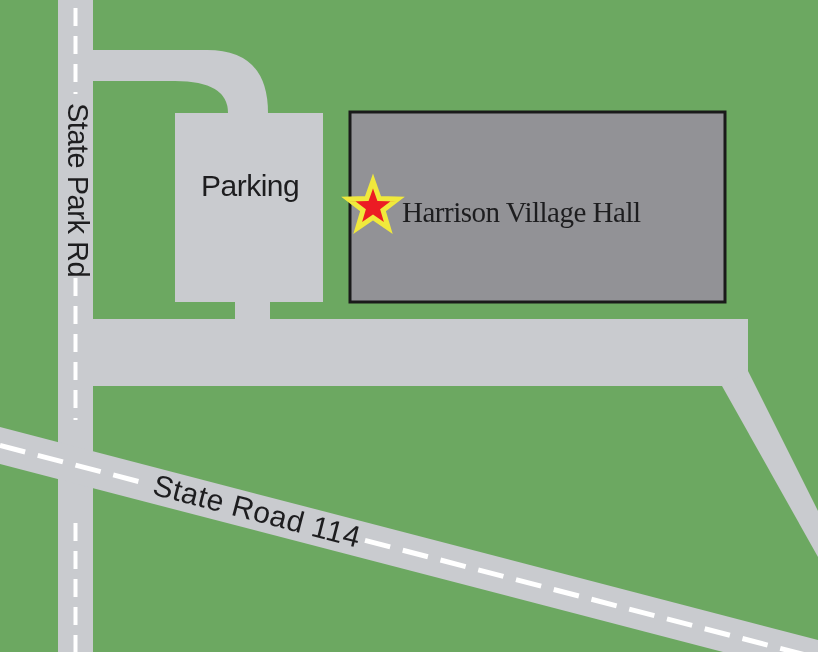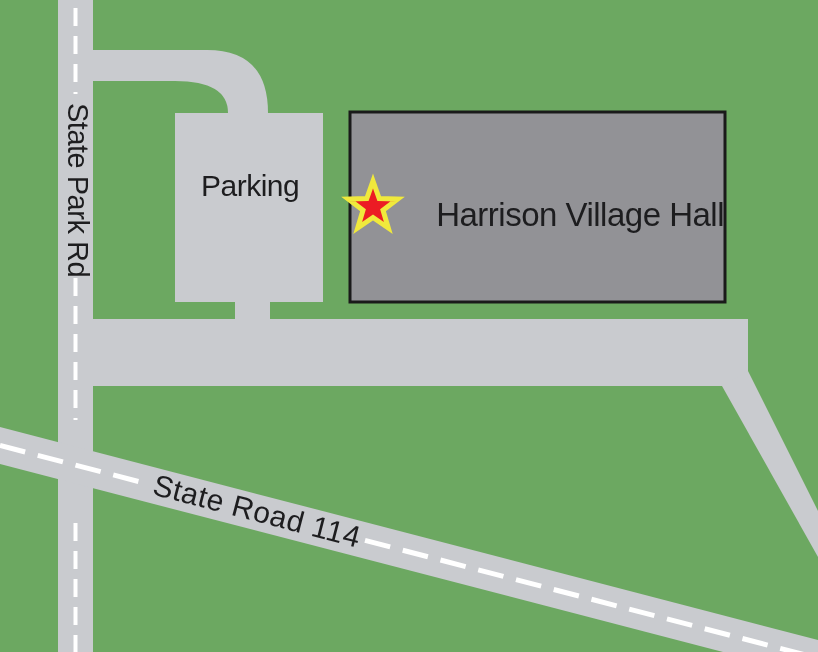--- a/index.html
+++ b/index.html
@@ -18,22 +18,23 @@
     white-space: nowrap;
     user-select: none;
   }
   .lbl-parking {
     left: 201px; top: 167px;
     font-size: 30px; line-height: 38px;
     letter-spacing: -0.5px;
   }
   .lbl-hall {
     left: 402px; top: 196px; width: 322px;
-    font-size: 33px; letter-spacing: -0.5px;
-    text-align: right;
+    font-size: 29px; letter-spacing: -0.5px;
+    text-align: left;
+    font-family: Liberation Serif, serif;
   }
   .lbl-state-park {
     left: 92px; top: 103px;
     font-size: 29px; line-height: 29px; letter-spacing: -0.5px;
     transform: rotate(90deg);
     transform-origin: 0 0;
   }
   .lbl-road114 {
     left: 158px; top: 468px;
     font-size: 30px; line-height: 34px; letter-spacing: 0.5px;

